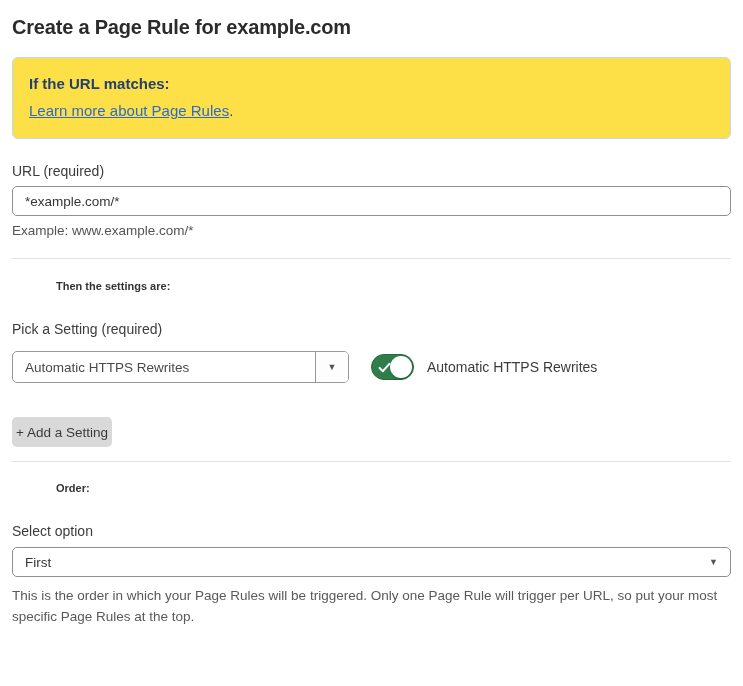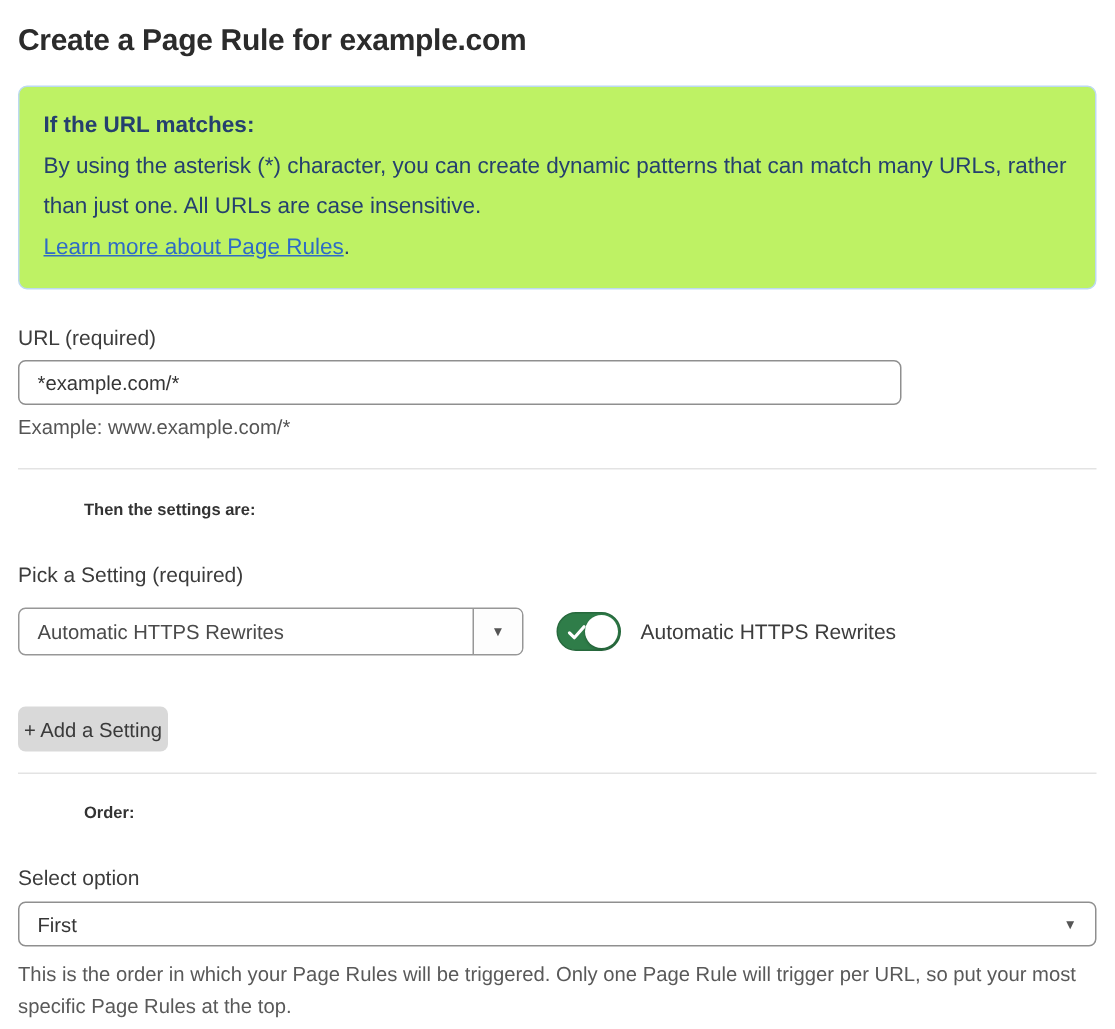--- a/index.html
+++ b/index.html
@@ -12,38 +12,38 @@
   .page { padding: 14px 12px 0 12px; width: 743px; }
 
   .page-title {
     font-size: 20px; font-weight: bold; color: #2b2b2b;
     letter-spacing: -0.2px; line-height: 26px;
   }
 
   
   .info-box {
     margin-top: 17px;
-    background: #bef264;
+    background: #fde047;
     border: 1px solid #bcd9f1;
     border-radius: 6px;
     padding: 12px 16px 14px 16px;
     font-size: 15px;
     line-height: 27px;
     color: #25406e;
   }
   .info-heading { font-weight: bold; }
   .info-link { color: #2e6bc6; text-decoration: underline; cursor: pointer; }
   .info-link-suffix { color: #25406e; }
 
   
   .field-label { font-size: 14px; color: #3c3c3c; }
   .url-label { margin-top: 24px; }
   .text-input {
     margin-top: 7px;
-    width: 589px; height: 30px;
+    width: 719px; height: 30px;
     border: 1px solid #8f8f8f;
     border-radius: 5px;
     padding: 0 12px;
     font-size: 13.5px;
     font-family: "Liberation Sans", "DejaVu Sans", sans-serif;
     color: #363636;
     background: #ffffff;
     display: block;
     outline: none;
   }
@@ -141,21 +141,20 @@
 </style>
 </head>
 <body>
 
 <div class="page">
 
   <h1 class="page-title">Create a Page Rule for example.com</h1>
 
   <div class="info-box">
     <div class="info-heading">If the URL matches:</div>
-    <div class="info-body">By using the asterisk (*) character, you can create dynamic patterns that can match many URLs, rather than just one. All URLs are case insensitive.</div>
     <div><span class="info-link">Learn more about Page Rules</span><span class="info-link-suffix">.</span></div>
   </div>
 
   <div class="field-label url-label">URL (required)</div>
   <input class="text-input" type="text" value="*example.com/*" style="">
   <div class="helper-text">Example: www.example.com/*</div>
 
   <hr class="divider divider-1">
 
   <div class="section-heading settings-heading">Then the settings are:</div>

